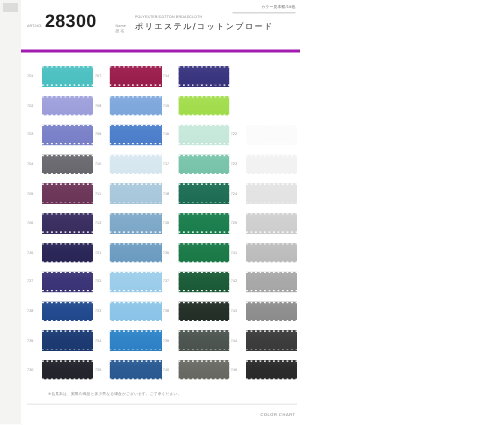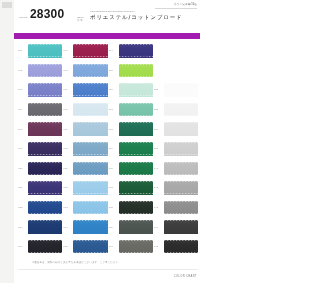--- a/index.html
+++ b/index.html
@@ -28,21 +28,21 @@
 
   
   #card{
     position:absolute;left:14px;top:0;right:0;bottom:0;
     background:#ffffff;
   }
 
   
   #header{
     position:absolute;left:0;top:0;right:0;height:33px;
-    border-bottom:6px solid #a21caf;
+    border-bottom:2px solid #a21caf;
   }
   #corner-note{
     position:absolute;right:3px;top:2px;
     font-size:2.6px;letter-spacing:.1px;color:#6b6b6b;
     white-space:nowrap;
   }
   #corner-rule{
     position:absolute;right:3px;top:7.5px;width:42px;height:0;
     border-top:1px solid #d8d8d8;
   }

